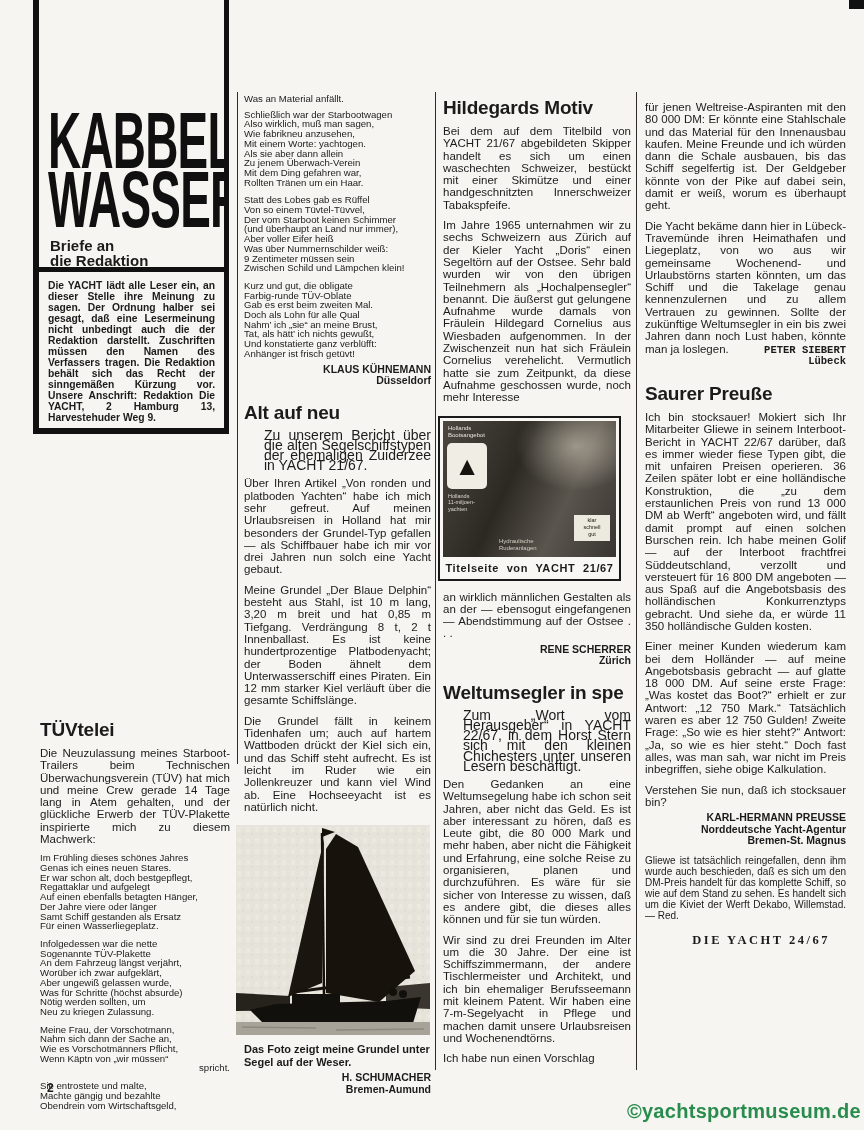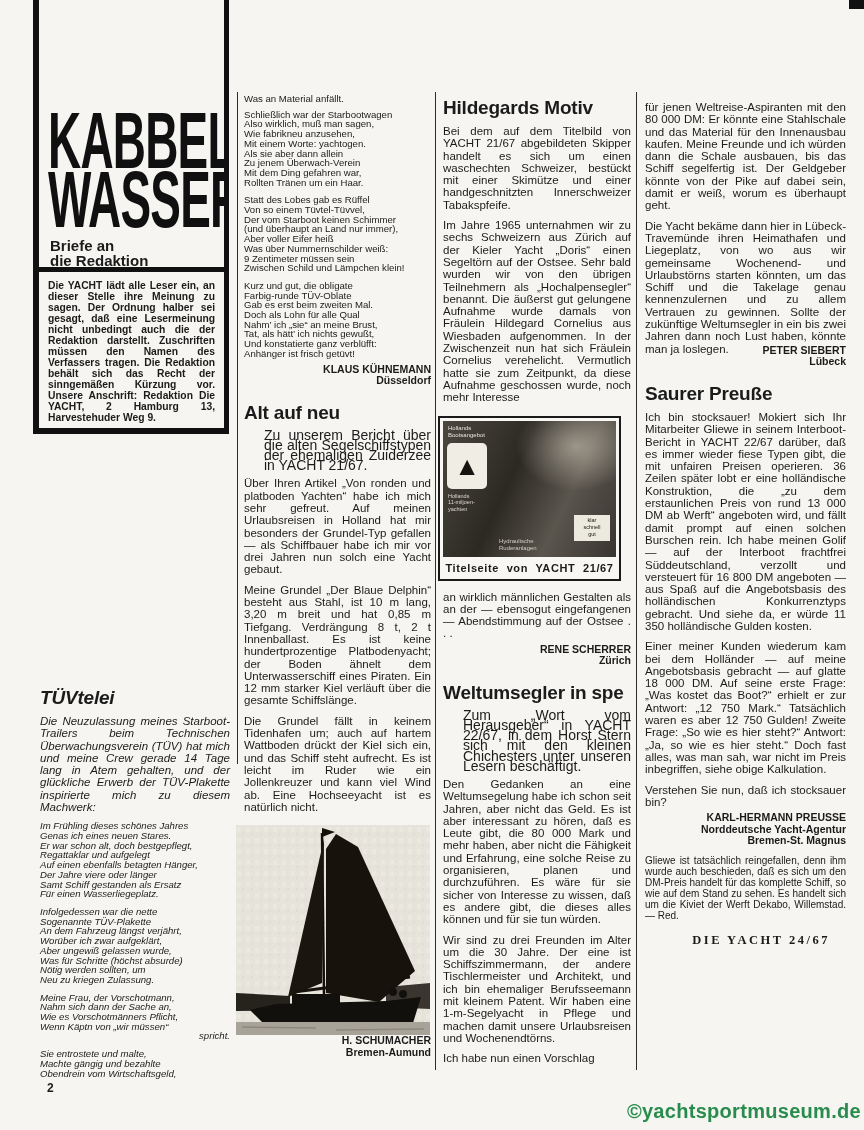--- a/index.html
+++ b/index.html
@@ -23,21 +23,21 @@
   .corner-mark{position:absolute;left:849px;top:0;width:15px;height:9px;background:#111;}
   
   .col{position:absolute;}
   .body-text{font-size:11.5px;line-height:12.3px;text-align:justify;margin:0 0 8px 0;}
   .poem{font-size:9.6px;line-height:9.7px;white-space:pre-line;margin:0 0 8px 0;}
   .poem-right{font-size:9.6px;line-height:9.7px;text-align:right;margin:0 0 8px 0;}
   .h2{font-size:19px;line-height:20px;font-weight:bold;letter-spacing:-.2px;margin:16px 0 7px 0;}
   .lede{font-size:14px;line-height:10.2px;margin:0 0 7px 20px;text-align:justify;}
   .sig{text-align:right;font-weight:bold;font-size:10.5px;line-height:11.5px;
        white-space:pre-line;margin:0 0 4px 0;}
-  .sig-tuck{margin-top:-12px;}
+  .sig-tuck{margin-top:-12px;font-family:Liberation Mono, monospace;}
   .cap-bold{font-weight:bold;font-size:11px;line-height:12.5px;text-align:left;margin:8px 0 4px 0;}
   .note{font-size:10px;line-height:11px;text-align:justify;margin:8px 0 0 0;}
   .issue-footer{font-family:"Liberation Serif",serif;font-weight:bold;font-size:12.5px;
                 letter-spacing:2.5px;text-align:right;padding-right:16px;margin-top:12px;}
   .page-number{position:absolute;left:47px;top:1081px;font-weight:bold;font-size:12px;}
   .watermark{position:absolute;right:3px;top:1100px;font-weight:bold;font-size:20px;
              color:#15803d;letter-spacing:.3px;opacity:.9;text-shadow:.5px .5px 0 #e8f4e8;}
   
   .photo{width:194px;margin:10px 0 0 -8px;position:relative;}
   .photo svg{display:block;}
@@ -56,21 +56,21 @@
   .cover-subtext{position:absolute;left:5px;top:72px;font-size:5.5px;line-height:6.5px;
                  color:#ddd8cc;white-space:pre-line;}
   .cover-bottomtext{position:absolute;left:56px;bottom:5px;font-size:6px;line-height:7px;
                     color:#d3cec2;white-space:pre-line;}
   .cover-minibox{position:absolute;right:6px;bottom:16px;width:36px;height:26px;background:#eceade;
                  font-size:5.5px;line-height:7px;text-align:center;color:#17140f;
                  white-space:pre-line;padding-top:2px;box-sizing:border-box;}
   .cover-caption{font-weight:bold;font-size:11px;letter-spacing:.6px;text-align:center;
                  padding:5px 0 2px 0;word-spacing:4px;}
   
-  .tuv{left:40px;top:688px;width:190px;font-style:italic;}
+  .tuv{left:40px;top:720px;width:190px;}
   .col2{left:244px;top:94px;width:187px;}
   .col3{left:443px;top:98px;width:188px;}
   .col4{left:645px;top:101px;width:201px;}
 </style>
 </head>
 <body>
 
 <div class="page">
 
   <div class="vrule rule1"></div>
@@ -171,20 +171,21 @@
         <line x1="58" y1="167" x2="174" y2="152" stroke="#17130c" stroke-width="3"></line>
         <rect x="56" y="169" width="48" height="10" fill="#12100c"></rect>
         <circle cx="157" cy="167" r="4" fill="#12100c"></circle>
         <circle cx="167" cy="169" r="4" fill="#12100c"></circle>
         <polygon points="14,185 40,179 150,176 185,172 177,198 28,199" fill="#12100c"></polygon>
         <rect x="0" y="197" width="194" height="13" fill="#a8a399"></rect>
         <line x1="6" y1="202" x2="80" y2="203" stroke="#8e897e" stroke-width="1.5"></line>
         <line x1="100" y1="205" x2="188" y2="204" stroke="#8e897e" stroke-width="1.5"></line>
       </svg>
     </div>
+    <p class="cap-bold">Das Foto zeigt meine Grundel unter Segel auf der Weser.</p>
     <div class="sig">H. SCHUMACHER
 Bremen-Aumund</div>
   </div>
 
   <div class="col col3">
     <div class="h2" style="margin-top:0">Hildegards Motiv</div>
     <p class="body-text">Bei dem auf dem Titelbild von YACHT 21/67 abgebildeten Skipper handelt es sich um einen waschechten Schweizer, bestückt mit einer Skimütze und einer handgeschnitzten Innerschweizer Tabakspfeife.</p>
     <p class="body-text" style="margin-bottom:0">Im Jahre 1965 unternahmen wir zu sechs Schweizern aus Zürich auf der Kieler Yacht „Doris“ einen Segeltörn auf der Ostsee. Sehr bald wurden wir von den übrigen Teilnehmern als „Hochalpensegler“ benannt. Die äußerst gut gelungene Aufnahme wurde damals von Fräulein Hildegard Cornelius aus Wiesbaden aufgenommen. In der Zwischenzeit nun hat sich Fräulein Cornelius verehelicht. Vermutlich hatte sie zum Zeitpunkt, da diese Aufnahme geschossen wurde, noch mehr Interesse</p>
 
     <div class="cover-frame">
@@ -206,21 +207,21 @@
       </div>
       <div class="cover-caption">Titelseite von YACHT 21/67</div>
     </div>
 
     <p class="body-text" style="margin-bottom:4px">an wirklich männlichen Gestalten als an der — ebensogut eingefangenen — Abendstimmung auf der Ostsee . . .</p>
     <div class="sig">RENE SCHERRER
 Zürich</div>
     <div class="h2">Weltumsegler in spe</div>
     <p class="lede">Zum „Wort vom Herausgeber“ in YACHT 22/67, in dem Horst Stern sich mit den kleinen Chichesters unter unseren Lesern beschäftigt.</p>
     <p class="body-text">Den Gedanken an eine Weltumsegelung habe ich schon seit Jahren, aber nicht das Geld. Es ist aber interessant zu hören, daß es Leute gibt, die 80 000 Mark und mehr haben, aber nicht die Fähigkeit und Erfahrung, eine solche Reise zu organisieren, planen und durchzuführen. Es wäre für sie sicher von Interesse zu wissen, daß es andere gibt, die dieses alles können und für sie tun würden.</p>
-    <p class="body-text">Wir sind zu drei Freunden im Alter um die 30 Jahre. Der eine ist Schiffszimmermann, der andere Tischlermeister und Architekt, und ich bin ehemaliger Berufsseemann mit kleinem Patent. Wir haben eine 1-m-Segelyacht in Pflege und machen damit unsere Urlaubsreisen und Wochenendtörns.</p>
+    <p class="body-text">Wir sind zu drei Freunden im Alter um die 30 Jahre. Der eine ist Schiffszimmermann, der andere Tischlermeister und Architekt, und ich bin ehemaliger Berufsseemann mit kleinem Patent. Wir haben eine 7-m-Segelyacht in Pflege und machen damit unsere Urlaubsreisen und Wochenendtörns.</p>
     <p class="body-text">Ich habe nun einen Vorschlag</p>
   </div>
 
   <div class="col col4">
     <p class="body-text">für jenen Weltreise-Aspiranten mit den 80 000 DM: Er könnte eine Stahlschale und das Material für den Innenausbau kaufen. Meine Freunde und ich würden dann die Schale ausbauen, bis das Schiff segelfertig ist. Der Geldgeber könnte von der Pike auf dabei sein, damit er weiß, worum es überhaupt geht.</p>
     <p class="body-text" style="margin-bottom:2px">Die Yacht bekäme dann hier in Lübeck-Travemünde ihren Heimathafen und Liegeplatz, von wo aus wir gemeinsame Wochenend- und Urlaubstörns starten könnten, um das Schiff und die Takelage genau kennenzulernen und zu allem Vertrauen zu gewinnen. Sollte der zukünftige Weltumsegler in ein bis zwei Jahren dann noch Lust haben, könnte man ja loslegen.</p>
     <div class="sig sig-tuck">PETER SIEBERT
 Lübeck</div>
     <div class="h2" style="margin-top:16px">Saurer Preuße</div>
     <p class="body-text">Ich bin stocksauer! Mokiert sich Ihr Mitarbeiter Gliewe in seinem Interboot-Bericht in YACHT 22/67 darüber, daß es immer wieder fiese Typen gibt, die mit unfairen Preisen operieren. 36 Zeilen später lobt er eine holländische Konstruktion, die „zu dem erstaunlichen Preis von rund 13 000 DM ab Werft“ angeboten wird, und fällt damit prompt auf einen solchen Burschen rein. Ich habe meinen Golif — auf der Interboot frachtfrei Süddeutschland, verzollt und versteuert für 16 800 DM angeboten — aus Spaß auf die Angebotsbasis des holländischen Konkurrenztyps gebracht. Und siehe da, er würde 11 350 holländische Gulden kosten.</p>

